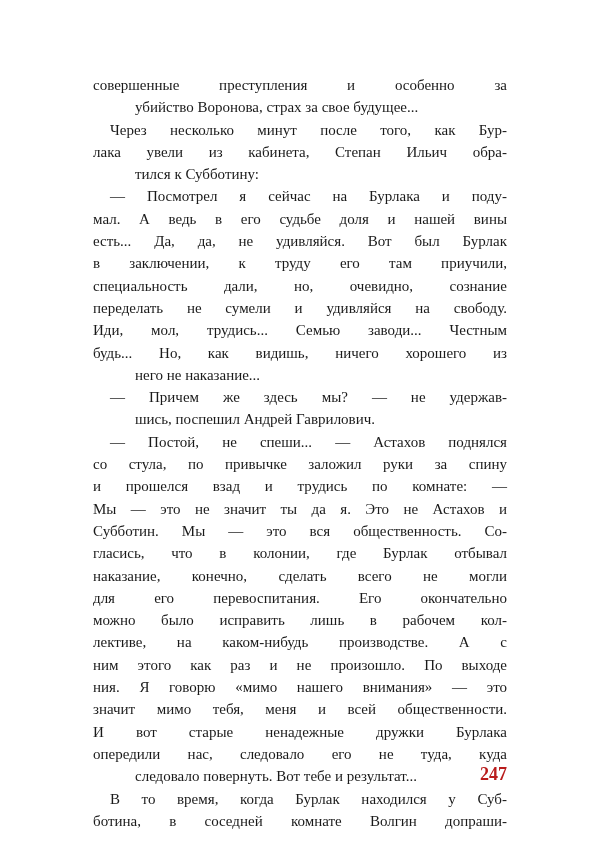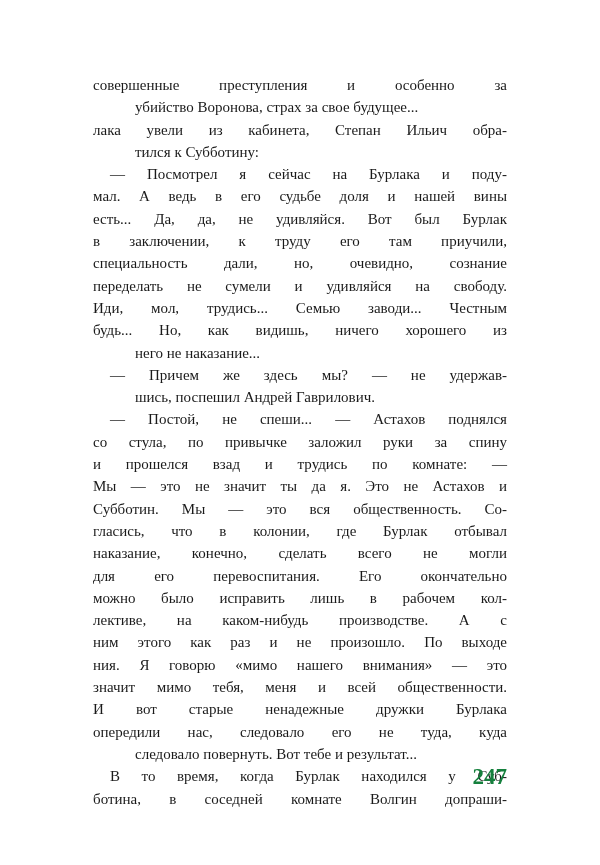--- a/index.html
+++ b/index.html
@@ -21,32 +21,33 @@
     text-align-last: justify;
     height: 22.3px;
   }
   .line.last { text-align-last: left; margin-left: 42px; }
   .line.indent { padding-left: 17px; }
   .page-number {
     position: absolute;
     right: 93px;
     top: 764px;
     font-family: "Liberation Serif", serif;
-    font-size: 23px;
+    font-size: 18px;
     font-weight: bold;
-    color: #15803d;
+    color: #b91c1c;
     margin-left: 40px;
   }
 </style>
 </head>
 <body>
 
 <div class="page" id="page-body">
     <span class="line">совершенные преступления и особенно за</span>
     <span class="line last">убийство Воронова, страх за свое будущее...</span>
+    <span class="line indent">Через несколько минут после того, как Бур-</span>
     <span class="line">лака увели из кабинета, Степан Ильич обра-</span>
     <span class="line last">тился к Субботину:</span>
     <span class="line indent">— Посмотрел я сейчас на Бурлака и поду-</span>
     <span class="line">мал. А ведь в его судьбе доля и нашей вины</span>
     <span class="line">есть... Да, да, не удивляйся. Вот был Бурлак</span>
     <span class="line">в заключении, к труду его там приучили,</span>
     <span class="line">специальность дали, но, очевидно, сознание</span>
     <span class="line">переделать не сумели и удивляйся на свободу.</span>
     <span class="line">Иди, мол, трудись... Семью заводи... Честным</span>
     <span class="line">будь... Но, как видишь, ничего хорошего из</span>

